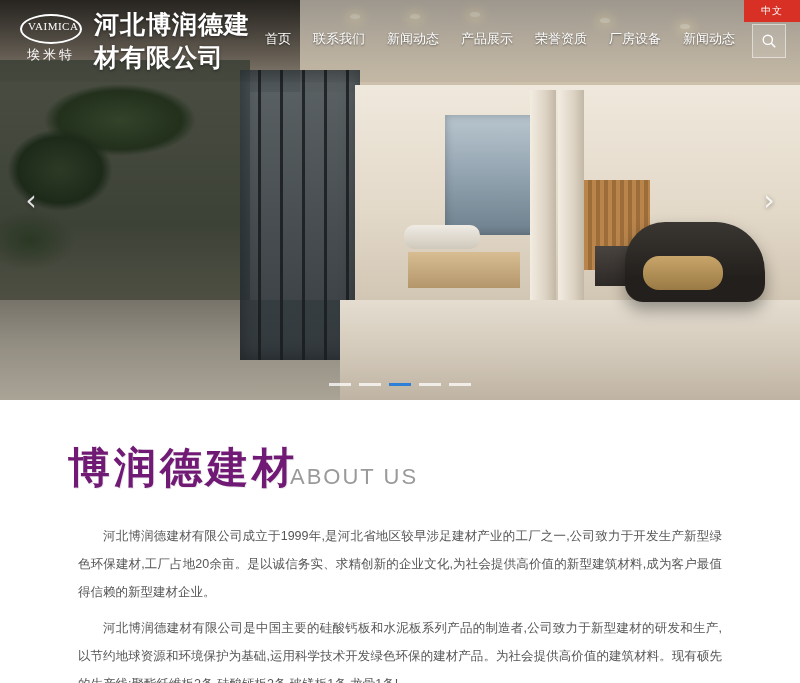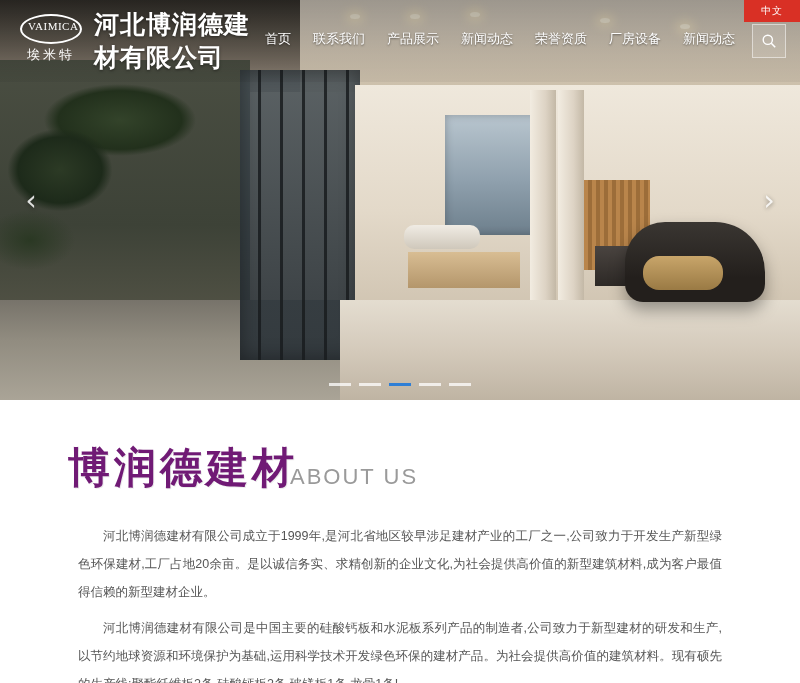--- a/index.html
+++ b/index.html
@@ -272,22 +272,22 @@
         <div class="logo-ellipse"></div>
         <div class="logo-en">VAIMICA</div>
         <div class="logo-cn">埃米特</div>
       </div>
       <div class="site-title">河北博润德建材有限公司</div>
     </div>
 
     <nav class="nav">
       <a href="#" class="active">首页</a>
       <a href="#">联系我们</a>
+      <a href="#">新闻动态</a>
       <a href="#">产品展示</a>
-      <a href="#">新闻动态</a>
       <a href="#">荣誉资质</a>
       <a href="#">厂房设备</a>
       <a href="#">新闻动态</a>
       <div class="search-btn">
         <svg width="16" height="16" viewBox="0 0 16 16">
           <circle cx="6.8" cy="6.8" r="4.6" fill="none" stroke="#ffffff" stroke-width="1.4"></circle>
           <line x1="10.3" y1="10.3" x2="14.2" y2="14.2" stroke="#ffffff" stroke-width="1.6"></line>
         </svg>
       </div>
     </nav>

